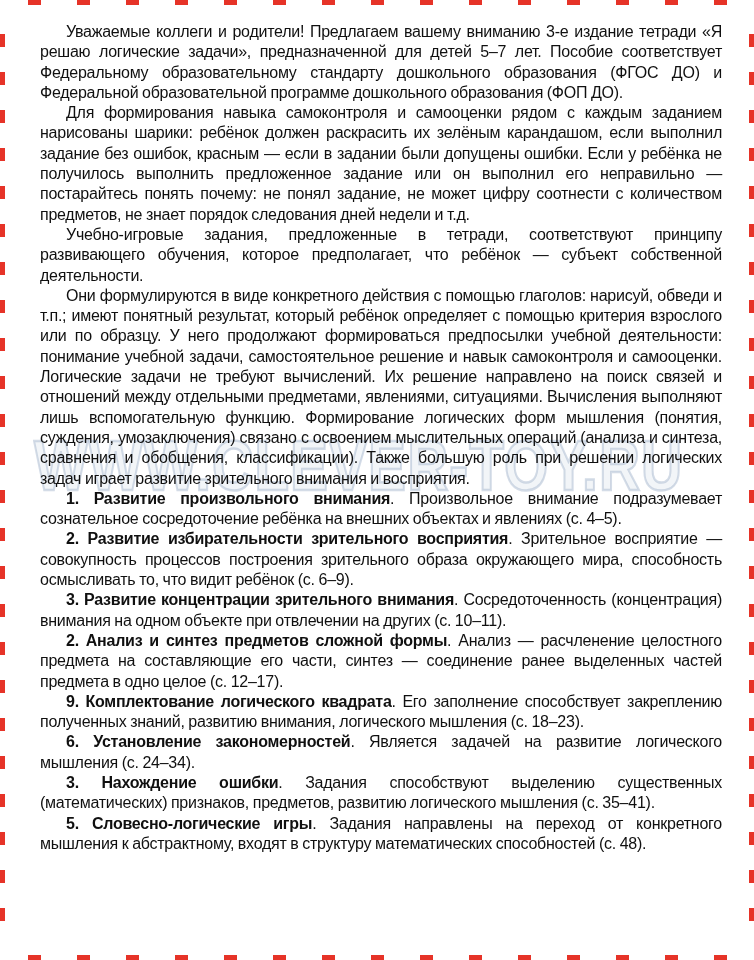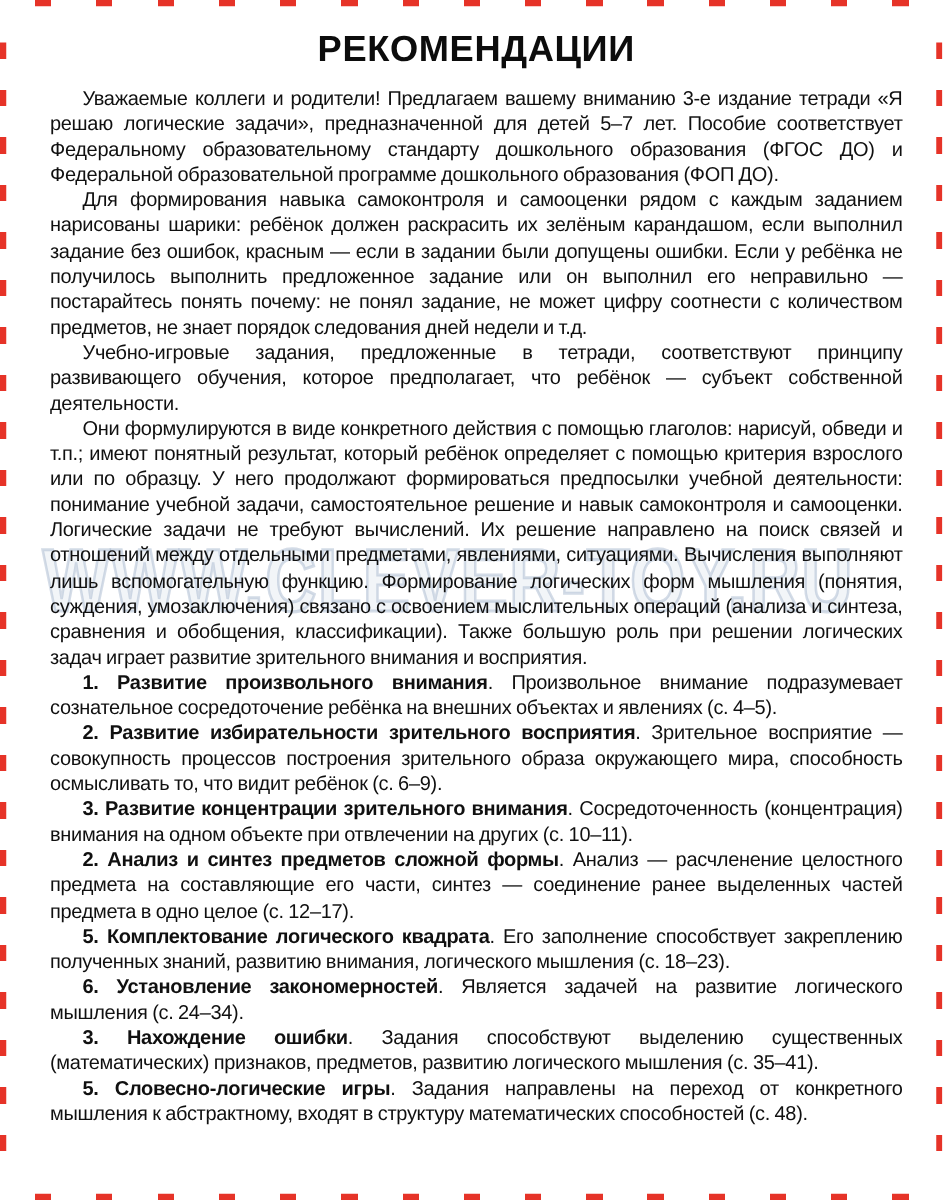--- a/index.html
+++ b/index.html
@@ -74,30 +74,29 @@
 <div class="page">
 
   <div class="dash dash-top"></div>
   <div class="dash dash-bottom"></div>
   <div class="dash dash-left"></div>
   <div class="dash dash-right"></div>
 
   <div class="watermark">WWW.CLEVER-TOY.RU</div>
 
   <div class="content">
-    <h1 class="title">РЕКОМЕНДАЦИИ</h1>
     <div id="text-body">
         <p class="para">Уважаемые коллеги и родители! Предлагаем вашему вниманию 3-е издание тетради «Я решаю логические задачи», предназначенной для детей 5–7 лет. Пособие соответствует Федеральному образовательному стандарту дошкольного образования (ФГОС ДО) и Федеральной образовательной программе дошкольного образования (ФОП ДО).</p>
         <p class="para">Для формирования навыка самоконтроля и самооценки рядом с каждым заданием нарисованы шарики: ребёнок должен раскрасить их зелёным карандашом, если выполнил задание без ошибок, красным — если в задании были допущены ошибки. Если у ребёнка не получилось выполнить предложенное задание или он выполнил его неправильно — постарайтесь понять почему: не понял задание, не может цифру соотнести с количеством предметов, не знает порядок следования дней недели и т.д.</p>
         <p class="para">Учебно-игровые задания, предложенные в тетради, соответствуют принципу развивающего обучения, которое предполагает, что ребёнок — субъект собственной деятельности.</p>
         <p class="para">Они формулируются в виде конкретного действия с помощью глаголов: нарисуй, обведи и т.п.; имеют понятный результат, который ребёнок определяет с помощью критерия взрослого или по образцу. У него продолжают формироваться предпосылки учебной деятельности: понимание учебной задачи, самостоятельное решение и навык самоконтроля и самооценки. Логические задачи не требуют вычислений. Их решение направлено на поиск связей и отношений между отдельными предметами, явлениями, ситуациями. Вычисления выполняют лишь вспомогательную функцию. Формирование логических форм мышления (понятия, суждения, умозаключения) связано с освоением мыслительных операций (анализа и синтеза, сравнения и обобщения, классификации). Также большую роль при решении логических задач играет развитие зрительного внимания и восприятия.</p>
         <p class="para"><b>1. Развитие произвольного внимания</b><span>. Произвольное внимание подразумевает сознательное сосредоточение ребёнка на внешних объектах и явлениях (с. 4–5).</span></p>
         <p class="para"><b>2. Развитие избирательности зрительного восприятия</b><span>. Зрительное восприятие — совокупность процессов построения зрительного образа окружающего мира, способность осмысливать то, что видит ребёнок (с. 6–9).</span></p>
         <p class="para"><b>3. Развитие концентрации зрительного внимания</b><span>. Сосредоточенность (концентрация) внимания на одном объекте при отвлечении на других (с. 10–11).</span></p>
         <p class="para"><b>2. Анализ и синтез предметов сложной формы</b><span>. Анализ — расчленение целостного предмета на составляющие его части, синтез — соединение ранее выделенных частей предмета в одно целое (с. 12–17).</span></p>
-        <p class="para"><b>5. Комплектование логического квадрата</b><span>. Его заполнение способствует закреплению полученных знаний, развитию внимания, логического мышления (с. 18–23).</span></p>
+        <p class="para"><b>9. Комплектование логического квадрата</b><span>. Его заполнение способствует закреплению полученных знаний, развитию внимания, логического мышления (с. 18–23).</span></p>
         <p class="para"><b>6. Установление закономерностей</b><span>. Является задачей на развитие логического мышления (с. 24–34).</span></p>
         <p class="para"><b>3. Нахождение ошибки</b><span>. Задания способствуют выделению существенных (математических) признаков, предметов, развитию логического мышления (с. 35–41).</span></p>
         <p class="para"><b>5. Словесно-логические игры</b><span>. Задания направлены на переход от конкретного мышления к абстрактному, входят в структуру математических способностей (с. 48).</span></p>
       </div>
   </div>
 
 </div>
 
 </body></html>

